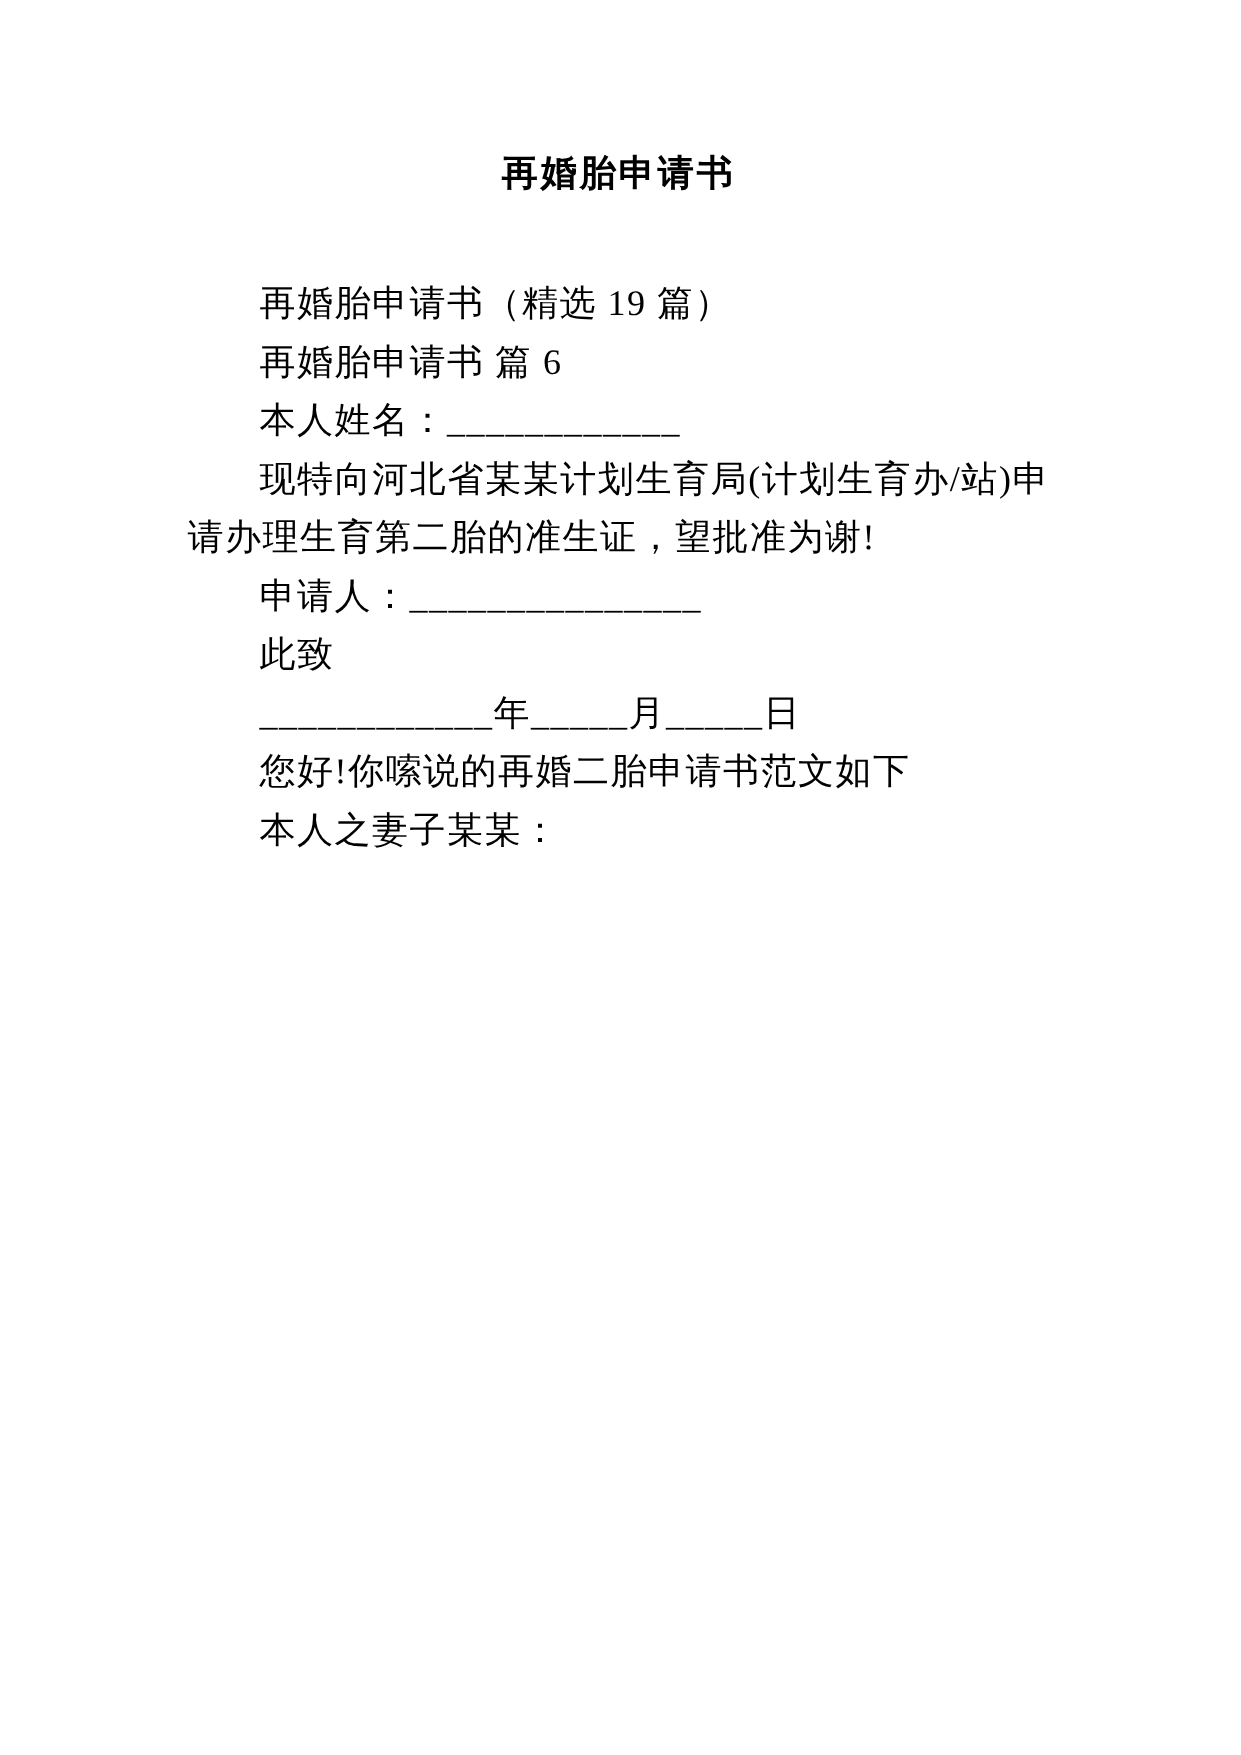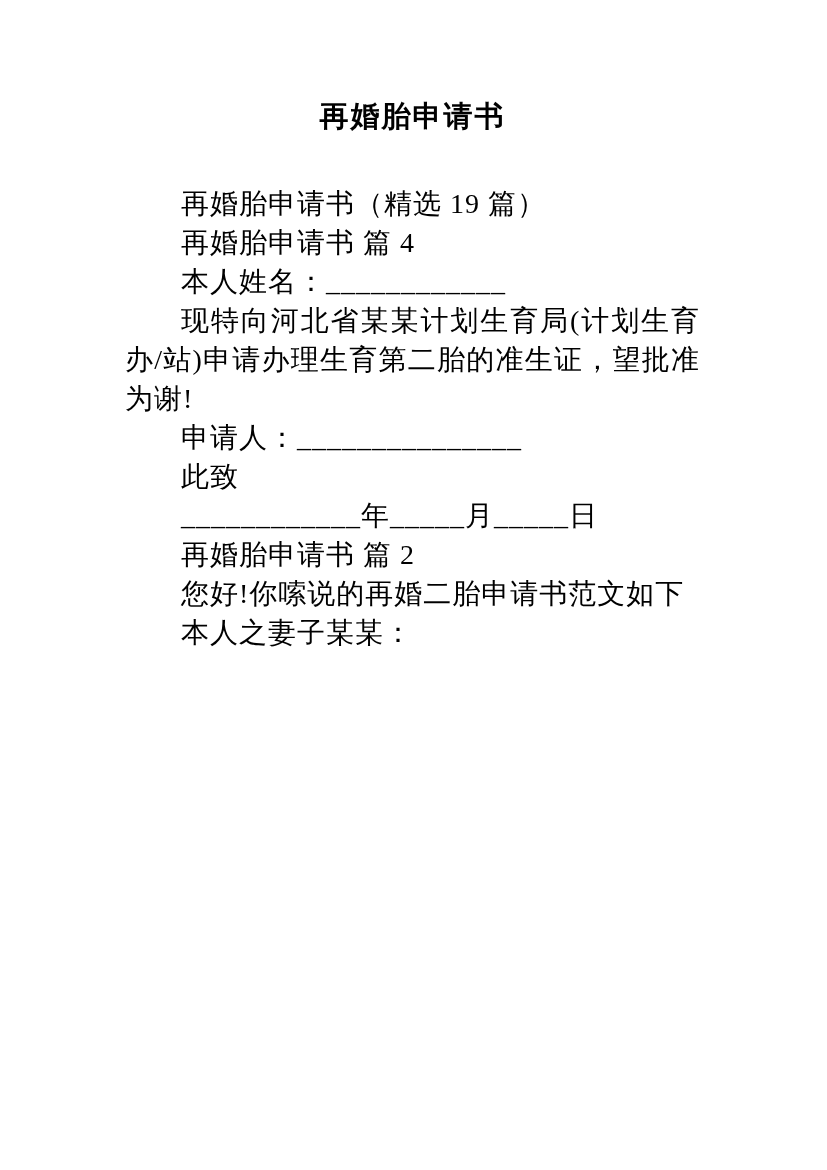--- a/index.html
+++ b/index.html
@@ -13,45 +13,44 @@
     height: 1170px;
     background: #ffffff;
     padding: 100px 127px 40px 125px;
     font-family: "Liberation Serif", "DejaVu Serif", serif;
     color: #000000;
     overflow: hidden;
   }
   .doc-title {
     margin: 0 0 52px 0;
     text-align: center;
-    font-size: 29px;
+    font-size: 24px;
     font-weight: bold;
     letter-spacing: 2px;
     line-height: 32px;
   }
   .doc-body p.para {
     margin: 0;
-    font-size: 28px;
+    font-size: 24px;
     line-height: 39px;
     letter-spacing: 1px;
     text-align: justify;
     text-indent: 2em;
     word-break: break-all;
   }
 </style>
 </head>
 <body>
 
 <div class="page">
   <h1 class="doc-title">再婚胎申请书</h1>
   <div class="doc-body" id="doc-body">
       <p class="para">再婚胎申请书（精选 19 篇）</p>
-      <p class="para">再婚胎申请书 篇 4</p>
+      <p class="para">再婚胎申请书 篇 6</p>
       <p class="para">本人姓名：____________</p>
       <p class="para">现特向河北省某某计划生育局(计划生育办/站)申请办理生育第二胎的准生证，望批准为谢!</p>
       <p class="para">申请人：_______________</p>
       <p class="para">此致</p>
       <p class="para">____________年_____月_____日</p>
-      <p class="para">再婚胎申请书 篇 2</p>
       <p class="para">您好!你嗦说的再婚二胎申请书范文如下</p>
       <p class="para">本人之妻子某某：</p>
     </div>
 </div>
 
 </body></html>

